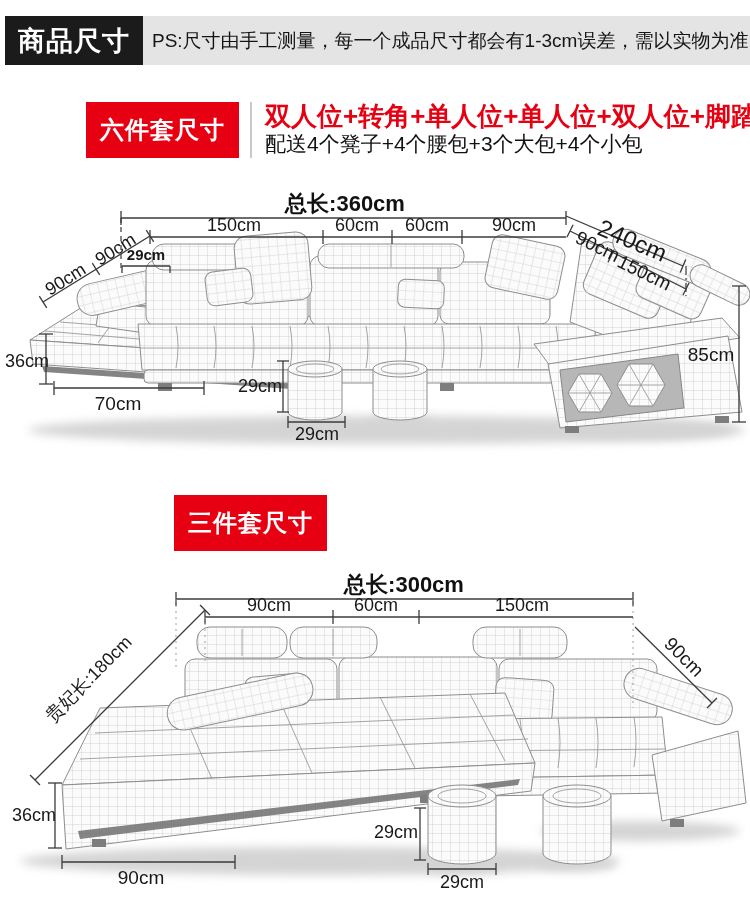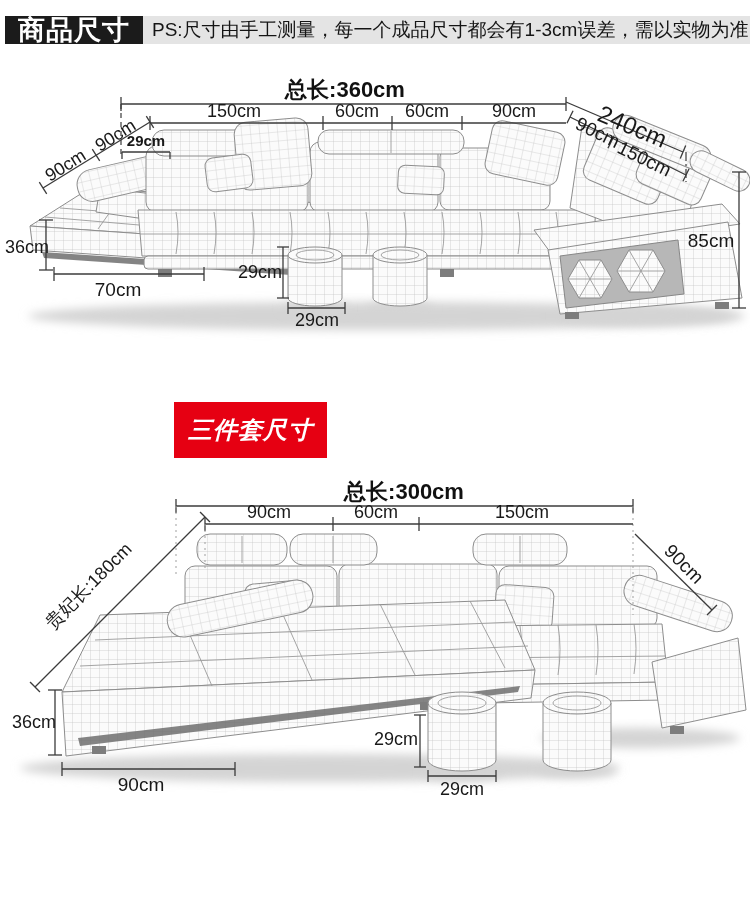--- a/index.html
+++ b/index.html
@@ -3,33 +3,33 @@
 <meta charset="utf-8">
 <title>商品尺寸</title>
 <style>
   html,body{margin:0;padding:0;}
   body{
     width:750px;height:923px;overflow:hidden;background:#ffffff;
     font-family:"Liberation Sans","DejaVu Sans",sans-serif;
     position:relative;
   }
   
-  .top-header{display:flex;align-items:stretch;margin:16px 5px 0 5px;height:28px;}
+  .top-header{display:flex;align-items:stretch;margin:16px 5px 0 5px;height:49px;}
   .badge-black{
     background:#1b1b1b;color:#fff;font-size:27px;font-weight:bold;
     display:flex;align-items:center;padding:0 13px;letter-spacing:1px;flex:0 0 auto;
   }
   .note-strip{
     background:#e4e4e4;flex:1;display:flex;align-items:center;
     font-size:19px;color:#141414;padding-left:9px;white-space:nowrap;
   }
   
   .set-header{display:flex;align-items:stretch;height:56px;}
   .set-six .set-header{margin:37px 0 0 86px;}
-  .set-three .set-header{margin:42px 0 0 174px;font-style:italic;}
+  .set-three .set-header{margin:21px 0 0 174px;}
   .badge-red{
     background:#e60012;color:#fff;font-size:24px;font-weight:bold;
     display:flex;align-items:center;padding:0 14px;flex:0 0 auto;letter-spacing:1px;
   }
   .set-lines{
     border-left:2px solid #c9c9c9;margin-left:11px;padding-left:13px;
     display:flex;flex-direction:column;justify-content:center;
   }
   .config-line{color:#e60012;font-size:26px;font-weight:600;line-height:1.12;white-space:nowrap;}
   .includes-line{color:#111;font-size:21px;line-height:1.25;white-space:nowrap;}
@@ -56,20 +56,27 @@
 </style>
 </head>
 <body>
 
 <div class="top-header">
   <div class="badge-black">商品尺寸</div>
   <div class="note-strip">PS:尺寸由手工测量，每一个成品尺寸都会有1-3cm误差，需以实物为准！</div>
 </div>
 
 <section class="set set-six">
+  <div class="set-header">
+    <div class="badge-red">六件套尺寸</div>
+    <div class="set-lines">
+      <div class="config-line">双人位+转角+单人位+单人位+双人位+脚踏</div>
+      <div class="includes-line">配送4个凳子+4个腰包+3个大包+4个小包</div>
+    </div>
+  </div>
 
   <svg class="diagram" width="750" height="300" viewBox="0 0 750 300" xmlns="http://www.w3.org/2000/svg">
     <defs>
       <pattern id="meshA" width="9" height="9" patternUnits="userSpaceOnUse">
         <rect width="9" height="9" fill="#fbfbfb"></rect>
         <path d="M9 0H0V9" fill="none" stroke="#c2c2c2" stroke-width="0.7"></path>
       </pattern>
       <filter id="softA" x="-30%" y="-120%" width="160%" height="340%">
         <feGaussianBlur stdDeviation="5"></feGaussianBlur>
       </filter>

